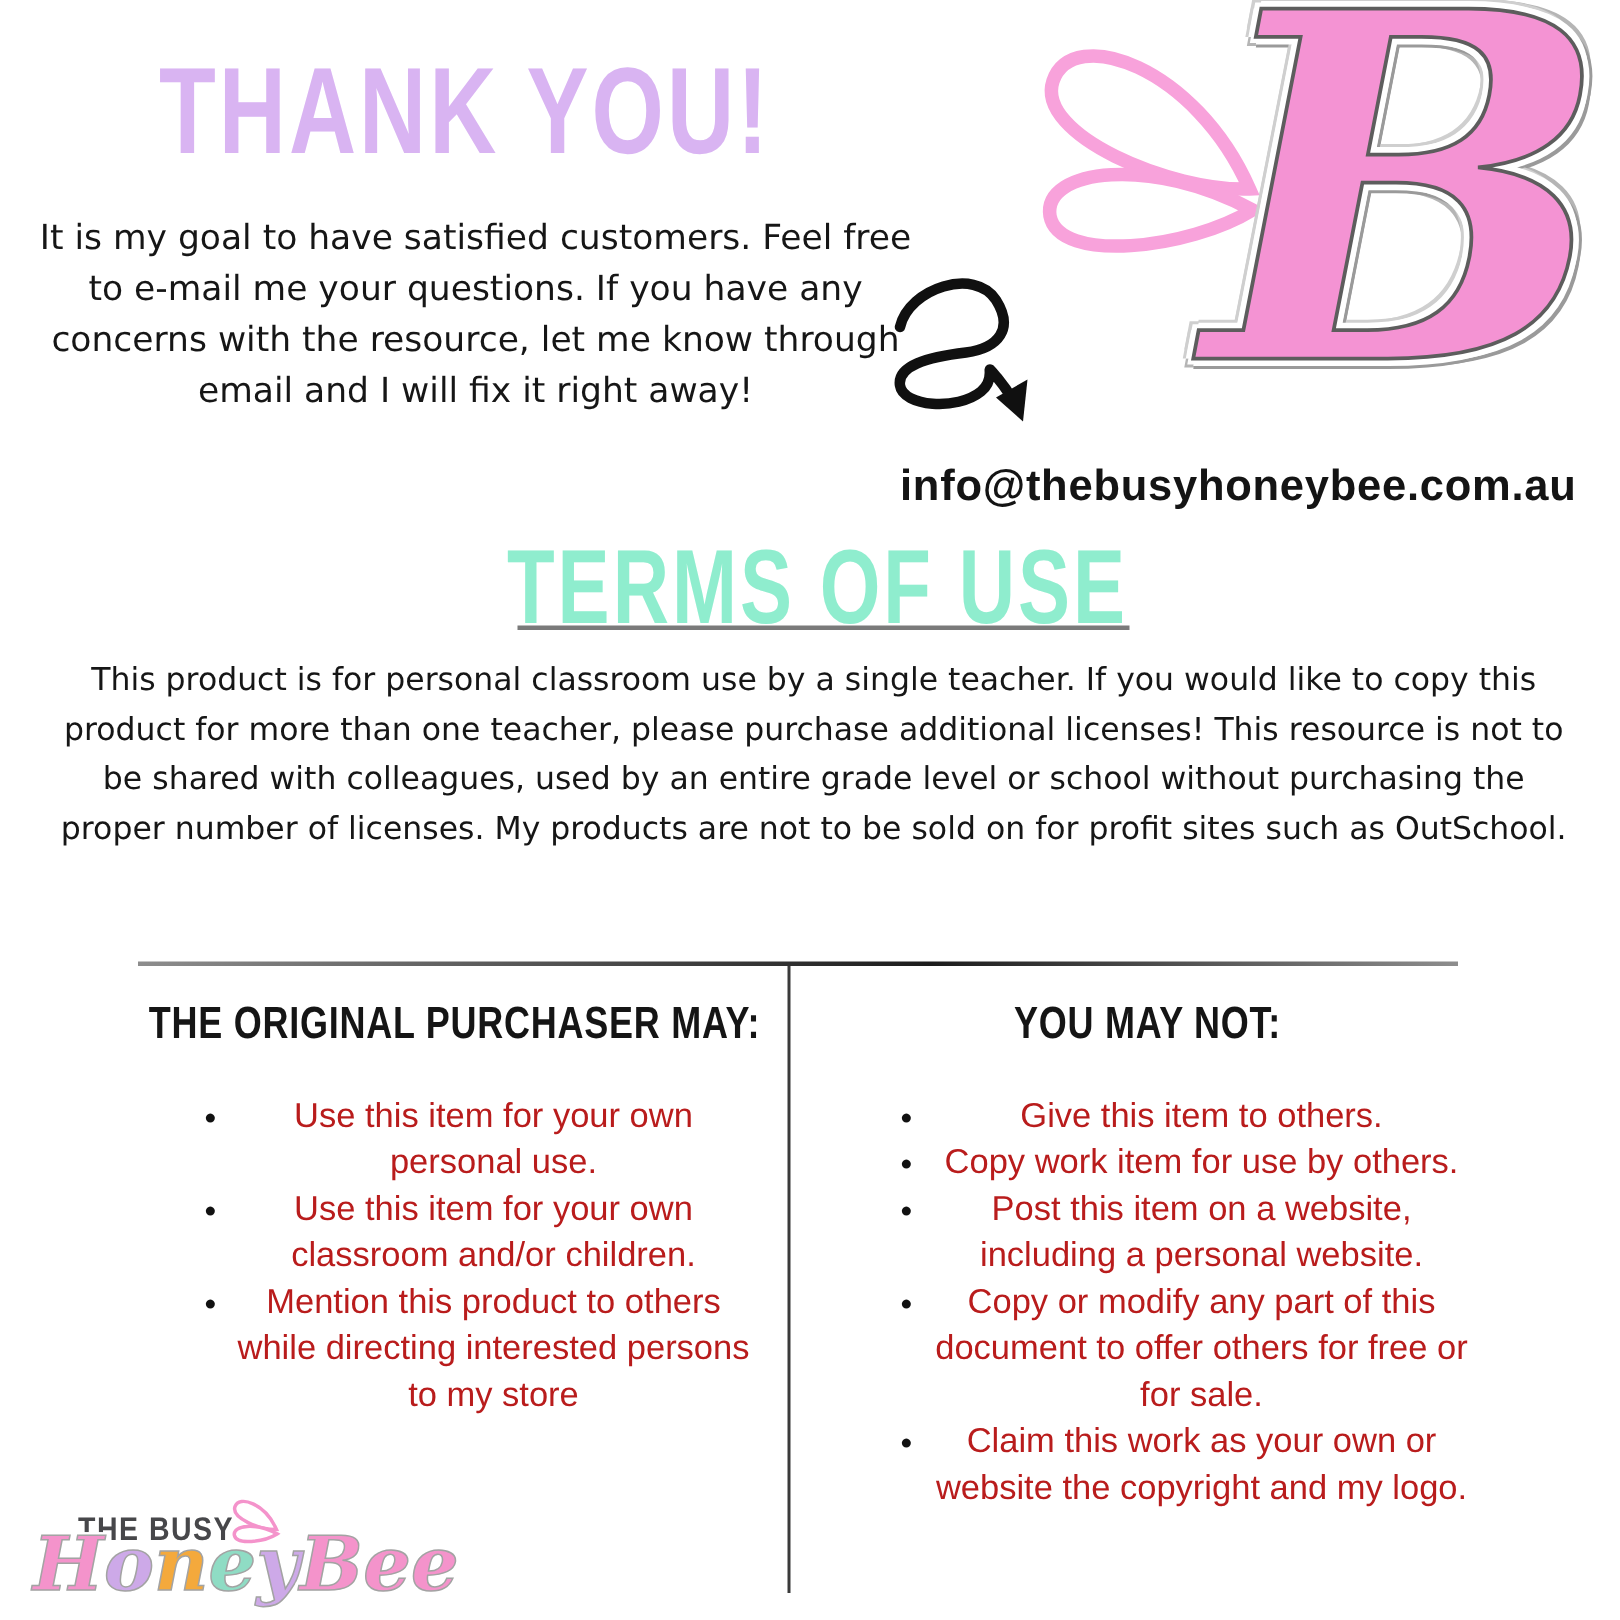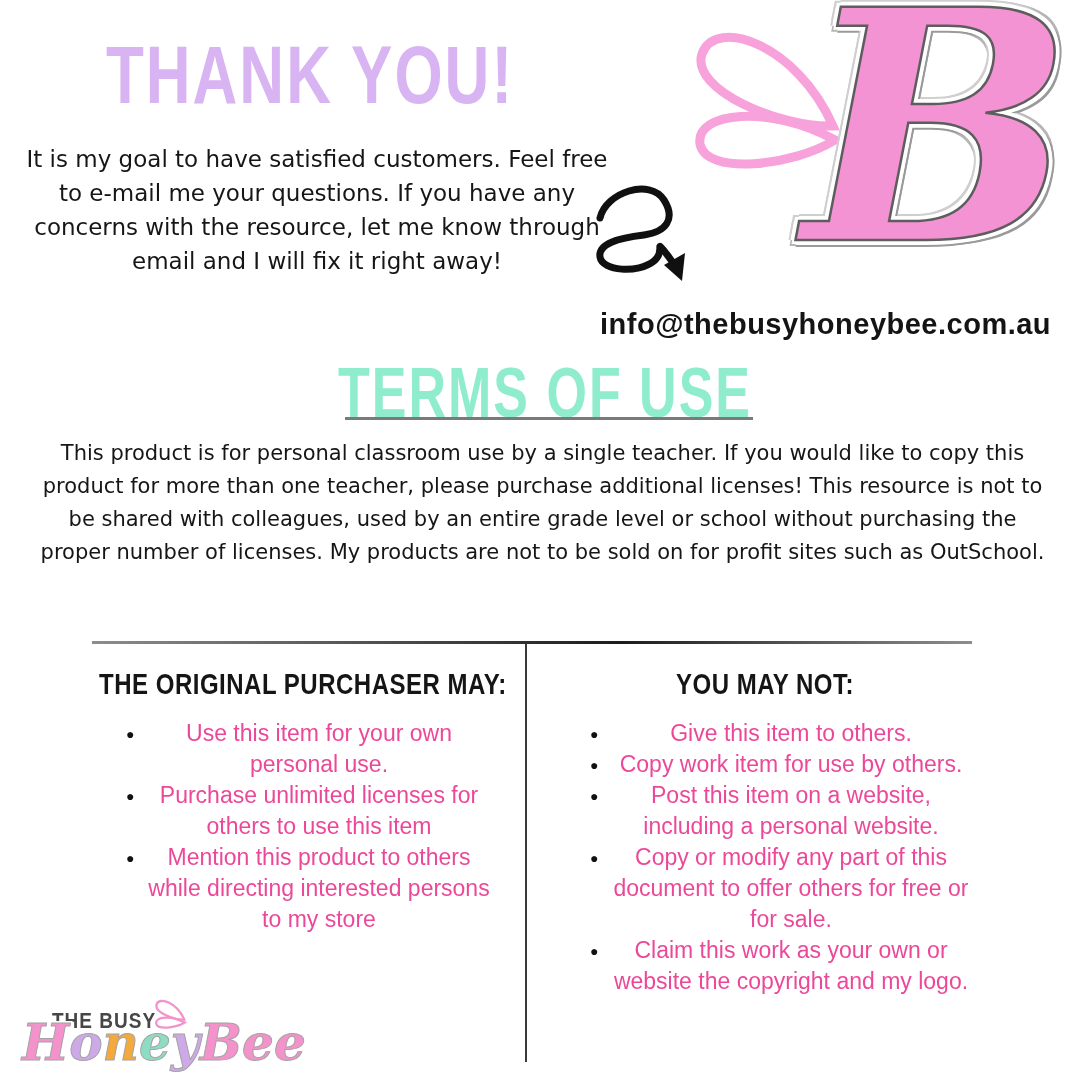--- a/index.html
+++ b/index.html
@@ -57,23 +57,23 @@
   
   .col-header {
     position:absolute; top:666px; width:430px; text-align:center;
     font-family:"Liberation Sans", sans-serif; font-weight:800; font-size:24px;
     letter-spacing:0.5px; color:#151515; transform:scaleY(1.25); transform-origin:top center;
     white-space:nowrap;
   }
   .col-header.left { left:88px; }
   .col-header.right { left:550px; }
   .col-list {
-    position:absolute; top:716px; width:440px; margin:2px; padding:0; list-style:none;
+    position:absolute; top:716px; width:440px; margin:12px; padding:0; list-style:none;
     font-family:"Liberation Sans", sans-serif; font-size:23px; line-height:31px;
-    color:#ec4899; text-align:center;
+    color:#b91c1c; text-align:center;
   }
   .col-list.left { left:88px; width:432px; }
   .col-list.right { left:552px; width:448px; }
   .col-list li { position:relative; padding:0 30px 0 56px; }
   .col-list li::before {
     content:"\25CF"; position:absolute; left:36px; top:1px;
     font-size:14px; color:#111;
   }
   
   .footer-logo { position:absolute; left:20px; top:996px; width:240px; height:94px; }
@@ -121,21 +121,21 @@
   <div class="terms-title">TERMS OF USE</div>
   <div class="terms-underline"></div>
   <div class="terms-body">This product is for personal classroom use by a single teacher. If you would like to copy this product for more than one teacher, please purchase additional licenses! This resource is not to be shared with colleagues, used by an entire grade level or school without purchasing the proper number of licenses. My products are not to be sold on for profit sites such as OutSchool.</div>
 
   <div class="divider-h"></div>
   <div class="divider-v"></div>
 
   <div class="col-header left">THE ORIGINAL PURCHASER MAY:</div>
   <ul class="col-list left">
     <li>Use this item for your own personal use.</li>
-    <li>Purchase unlimited licenses for others to use this item</li>
+    <li>Use this item for your own classroom and/or children.</li>
     <li>Mention this product to others while directing interested persons to my store</li>
   </ul>
 
   <div class="col-header right">YOU MAY NOT:</div>
   <ul class="col-list right">
     <li>Give this item to others.</li>
     <li>Copy work item for use by others.</li>
     <li>Post this item on a website, including a personal website.</li>
     <li>Copy or modify any part of this document to offer others for free or for sale.</li>
     <li>Claim this work as your own or website the copyright and my logo.</li>

